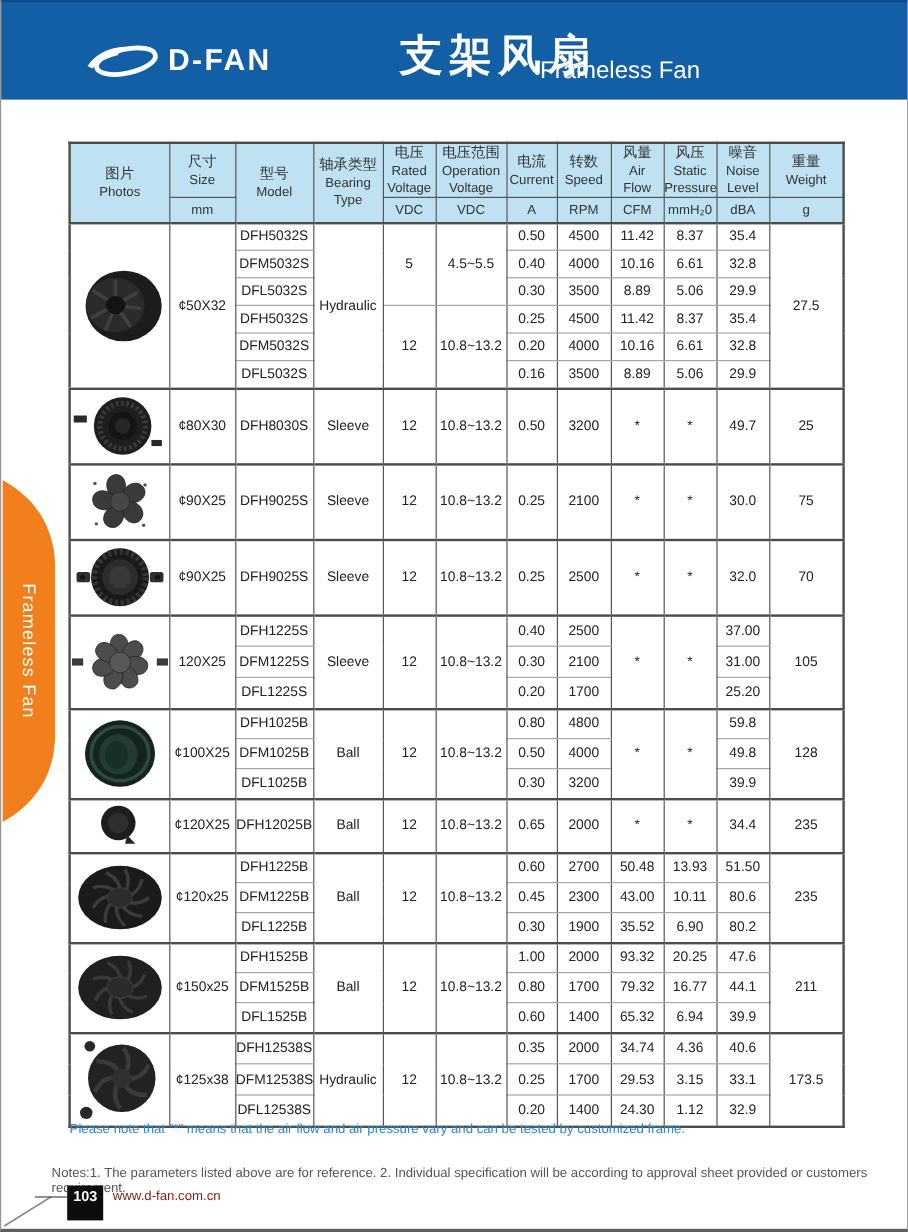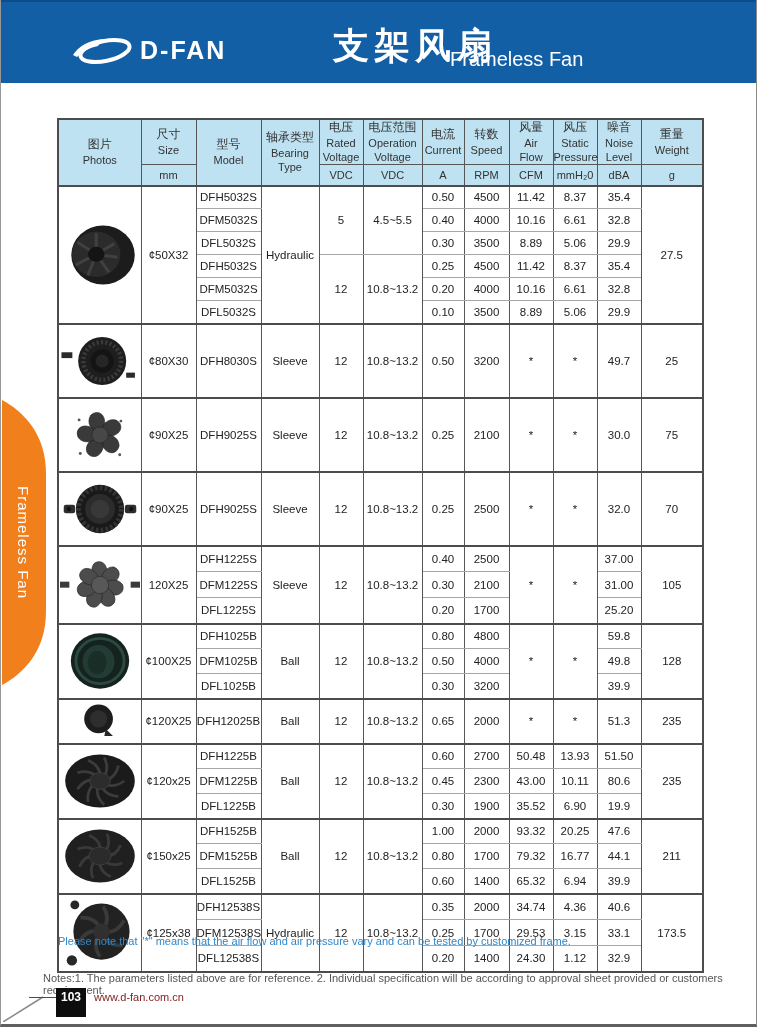--- a/index.html
+++ b/index.html
@@ -20,21 +20,21 @@
   .spec { position:absolute; left:56px; top:118px; border-collapse:collapse; table-layout:fixed;
           width:645px; color:#222; border:2px solid #4c4c4c; }
   .spec th, .spec td { padding:0; text-align:center; vertical-align:middle; font-weight:normal; }
   .spec th { background:#bee2f1; border:1px solid #565656; font-size:11px; line-height:1.3; color:#333; }
   .spec td { border-left:1px solid #565656; border-right:1px solid #565656;
              border-bottom:1px solid #a6a6a6; font-size:11.5px; }
   .spec tr.gs > td { border-top:2px solid #4c4c4c; }
   .zh { display:block; font-size:12px; }
   .en { display:block; font-size:11px; }
   tr.hm { height:40px; } tr.hu { height:21px;padding-left:48px; }
-  tr.r23{height:23px} tr.r59{height:74px} tr.r25{height:25px} tr.r26{height:26px} tr.r45{height:45px}
+  tr.r23{height:23px} tr.r59{height:63px} tr.r25{height:25px} tr.r26{height:26px} tr.r45{height:45px}
   .ph svg { display:block; margin:0 auto; }
 
   
   .tab, .tab-label { position:absolute; left:1px; top:400px; width:44px; height:285px; }
   .tab-label { display:flex; align-items:center; justify-content:center; }
   .tab-label span { transform:rotate(90deg); white-space:nowrap; color:#fff; font-size:15px; letter-spacing:1px; }
 
   
   .note-blue { position:absolute; left:57px; top:935px; font-size:11px; color:#2f86c9; }
   .note-gray { position:absolute; left:42px; top:972px; font-size:11px; color:#555; }
@@ -212,21 +212,21 @@
       <tr class="r23">
         <td>DFM5032S</td>
         <td>0.20</td>
         <td>4000</td>
         <td>10.16</td>
         <td>6.61</td>
         <td>32.8</td>
       </tr>
       <tr class="r23">
         <td>DFL5032S</td>
-        <td>0.10</td>
+        <td>0.16</td>
         <td>3500</td>
         <td>8.89</td>
         <td>5.06</td>
         <td>29.9</td>
       </tr>
 
       <tr class="r59 gs">
         <td class="ph">
           <svg width="80" height="54" viewBox="0 0 110 72">
             <rect x="2" y="24" width="15" height="8" fill="#2a2a2a"></rect>
@@ -392,21 +392,21 @@
         </td>
         <td>¢120X25</td>
         <td>DFH12025B</td>
         <td>Ball</td>
         <td>12</td>
         <td>10.8~13.2</td>
         <td>0.65</td>
         <td>2000</td>
         <td>*</td>
         <td>*</td>
-        <td>51.3</td>
+        <td>34.4</td>
         <td>235</td>
       </tr>
 
       <tr class="r25 gs">
         <td class="ph" rowspan="3">
           <svg width="78" height="68" viewBox="0 0 112 80">
             <ellipse cx="56" cy="40" rx="50" ry="38" fill="#1b1b1b"></ellipse>
             <g stroke="#3c3c3c" stroke-width="4" fill="none">
               <path d="M56 40 Q 72 26 62 6"></path>
               <path d="M56 40 Q 72 26 62 6" transform="rotate(40 56 40)"></path>
@@ -440,21 +440,21 @@
         <td>43.00</td>
         <td>10.11</td>
         <td>80.6</td>
       </tr>
       <tr class="r25">
         <td>DFL1225B</td>
         <td>0.30</td>
         <td>1900</td>
         <td>35.52</td>
         <td>6.90</td>
-        <td>19.9</td>
+        <td>80.2</td>
       </tr>
 
       <tr class="r25 gs">
         <td class="ph" rowspan="3">
           <svg width="78" height="68" viewBox="0 0 112 80">
             <ellipse cx="56" cy="40" rx="50" ry="38" fill="#202020"></ellipse>
             <g stroke="#3a3a3a" stroke-width="4" fill="none">
               <path d="M56 40 Q 74 28 66 8"></path>
               <path d="M56 40 Q 74 28 66 8" transform="rotate(45 56 40)"></path>
               <path d="M56 40 Q 74 28 66 8" transform="rotate(90 56 40)"></path>

